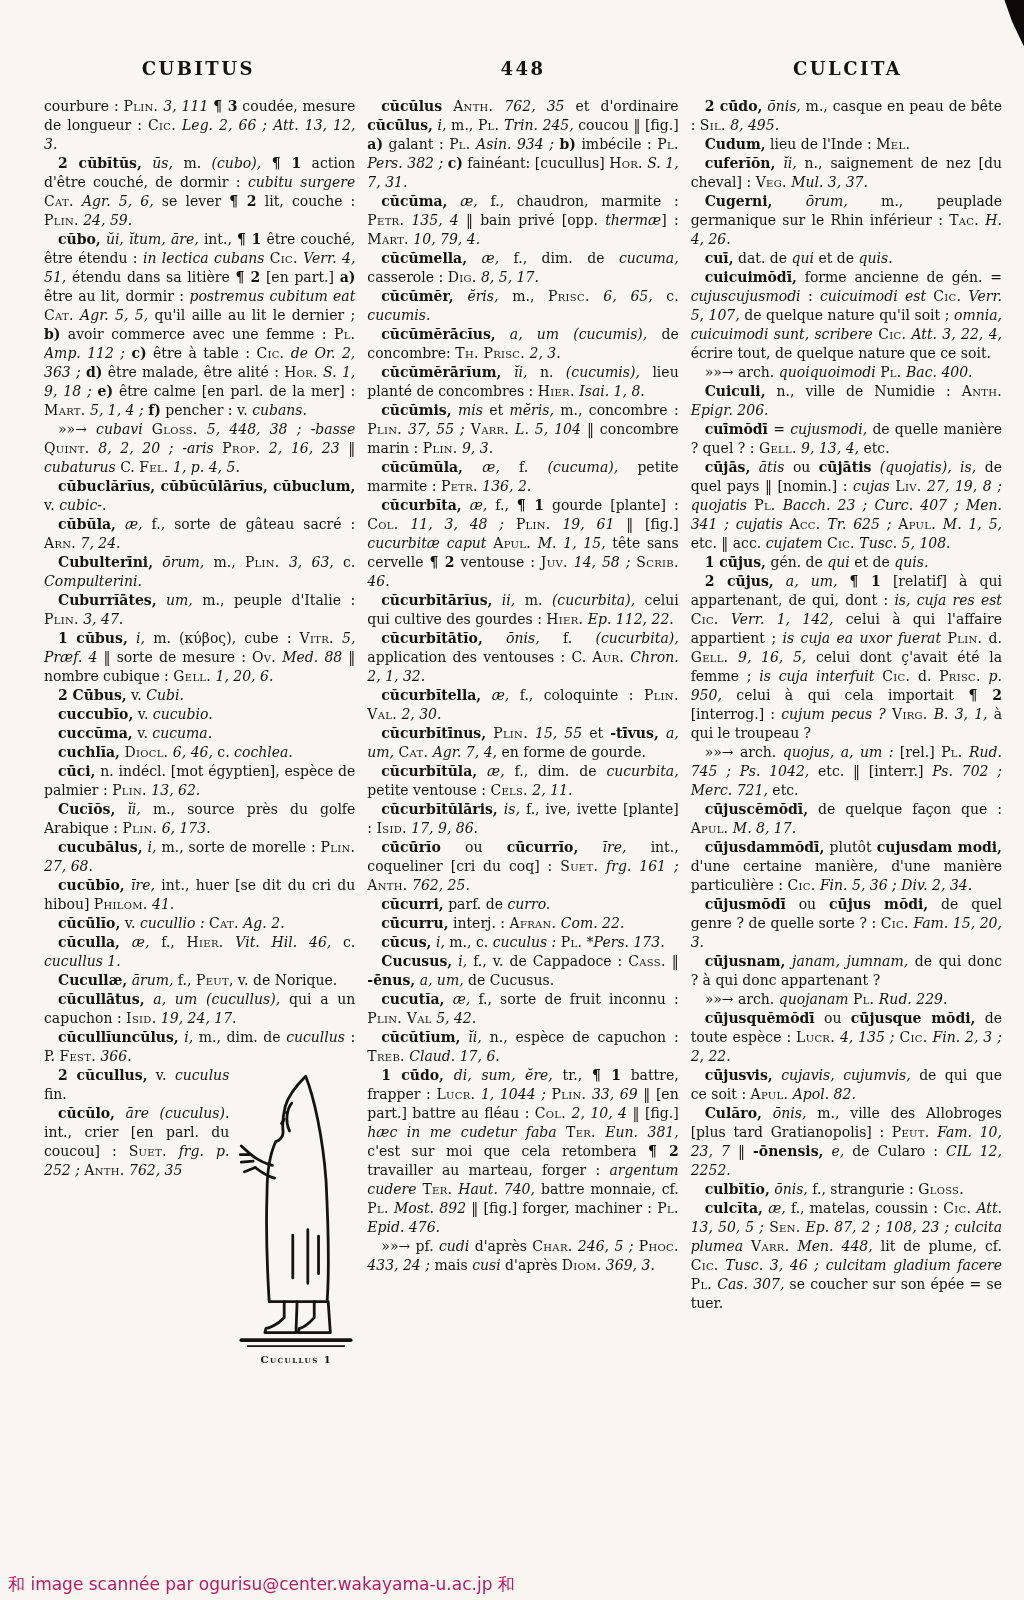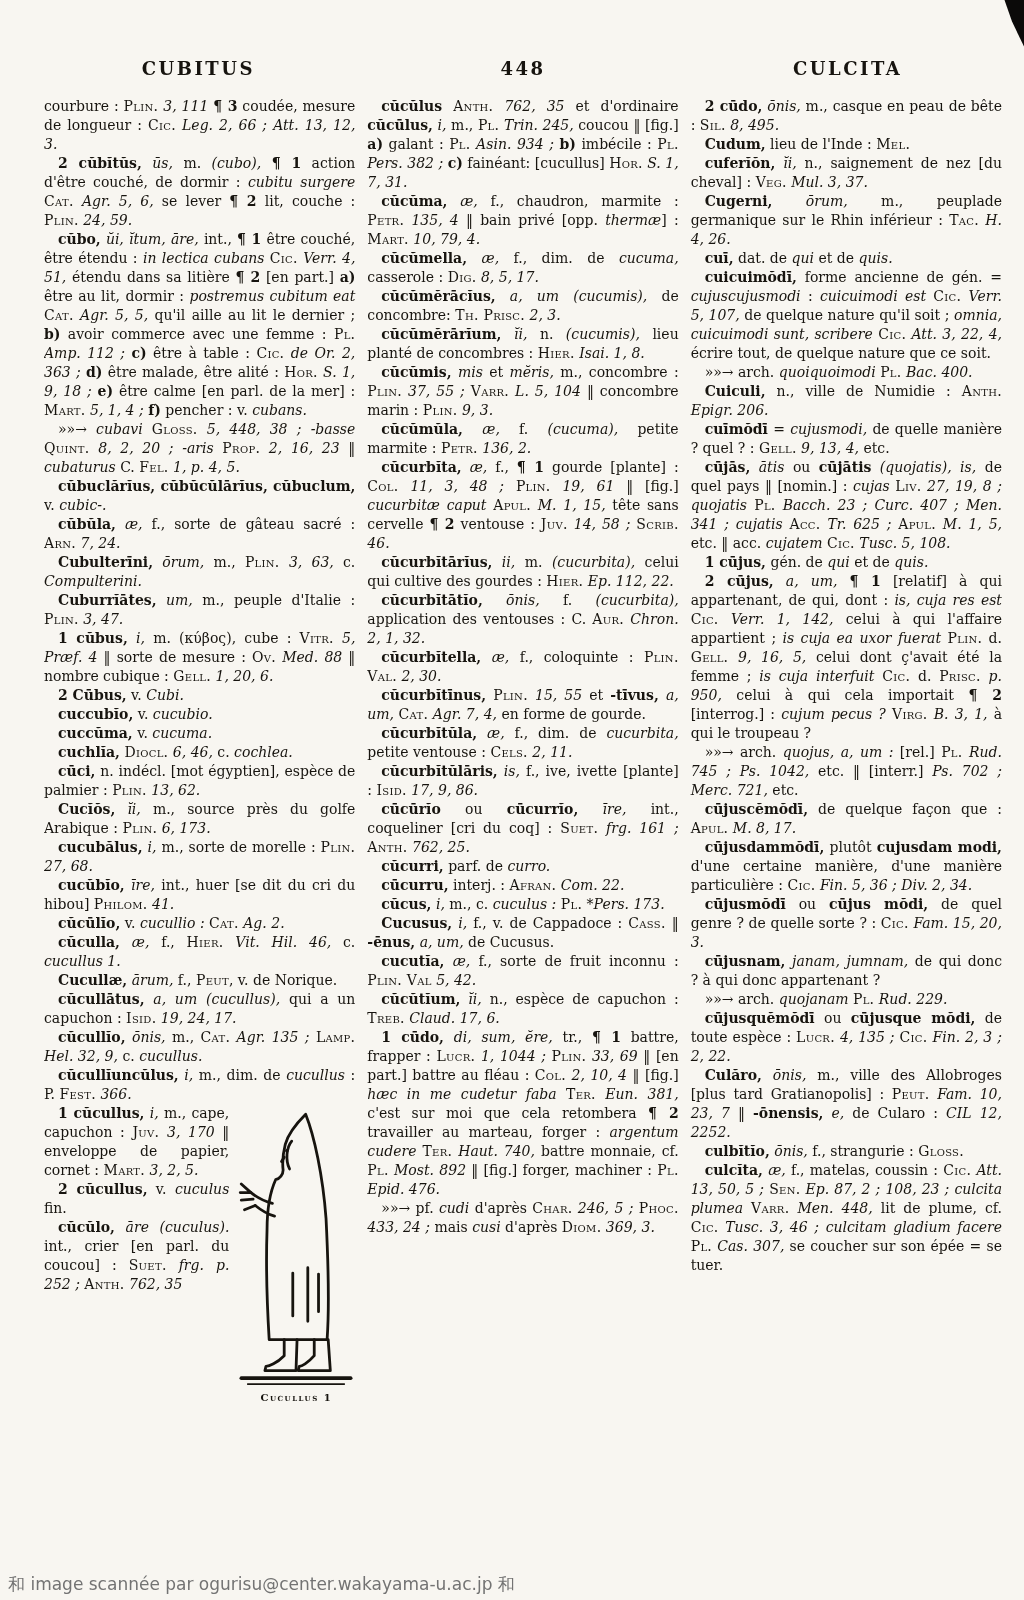--- a/index.html
+++ b/index.html
@@ -26,21 +26,21 @@
   .b{font-weight:bold;}
   .i{font-style:italic;}
   .sc{font-variant:small-caps;letter-spacing:.3px;}
   .cut{float:right;width:118px;margin:6px 0 2px 8px;text-align:center;}
   .cut svg{display:block;width:118px;height:auto;margin:0 auto;}
   .cut-caption{
     font-weight:bold;font-variant:small-caps;font-size:10px;letter-spacing:1.5px;margin-top:1px;
   }
   .footer{
     position:absolute;left:8px;bottom:4px;
-    font-family:"DejaVu Sans", sans-serif;font-size:17px;color:#737373;
+    font-family:"DejaVu Sans", sans-serif;font-size:17px;color:#be185d;
   }
 </style>
 </head>
 <body>
 
 <div class="page-root">
   <div class="corner-mark"></div>
 
   <header class="running-head">
     <div>CUBITUS</div>
@@ -64,21 +64,20 @@
         <p class="entry"><span class="b">cuccŭma,</span> v. <span class="i">cucuma.</span></p>
         <p class="entry"><span class="b">cuchlĭa,</span> <span class="sc">Diocl.</span> <span class="i">6, 46,</span> c. <span class="i">cochlea.</span></p>
         <p class="entry"><span class="b">cūci,</span> n. indécl. [mot égyptien], espèce de palmier : <span class="sc">Plin.</span> <span class="i">13, 62.</span></p>
         <p class="entry"><span class="b">Cucĭŏs,</span> <span class="i">ĭi,</span> m., source près du golfe Arabique : <span class="sc">Plin.</span> <span class="i">6, 173.</span></p>
         <p class="entry"><span class="b">cucubălus,</span> <span class="i">i,</span> m., sorte de morelle : <span class="sc">Plin.</span> <span class="i">27, 68.</span></p>
         <p class="entry"><span class="b">cucŭbĭo,</span> <span class="i">īre,</span> int., huer [se dit du cri du hibou] <span class="sc">Philom.</span> <span class="i">41.</span></p>
         <p class="entry"><span class="b">cŭcūlĭo,</span> v. <span class="i">cucullio :</span> <span class="sc">Cat.</span> <span class="i">Ag. 2.</span></p>
         <p class="entry"><span class="b">cŭculla,</span> <span class="i">æ,</span> f., <span class="sc">Hier.</span> <span class="i">Vit. Hil. 46,</span> c. <span class="i">cucullus 1.</span></p>
         <p class="entry"><span class="b">Cucullæ,</span> <span class="i">ārum,</span> f., <span class="sc">Peut</span>, v. de Norique.</p>
         <p class="entry"><span class="b">cŭcullātus,</span> <span class="i">a, um (cucullus),</span> qui a un capuchon : <span class="sc">Isid.</span> <span class="i">19, 24, 17.</span></p>
-        <p class="entry"><span class="b">cŭcullĭo,</span> <span class="i">ōnis,</span> m., <span class="sc">Cat.</span> <span class="i">Agr. 135 ;</span> <span class="sc">Lamp.</span> <span class="i">Hel. 32, 9,</span> c. <span class="i">cucullus.</span></p>
         <p class="entry"><span class="b">cŭcullĭuncŭlus,</span> <span class="i">i,</span> m., dim. de <span class="i">cucullus</span> : P. <span class="sc">Fest.</span> <span class="i">366.</span></p>
   <figure class="cut">
     <svg viewBox="0 0 110 258" aria-hidden="true">
       <g fill="none" stroke="#17140f" stroke-width="2.6" stroke-linecap="round" stroke-linejoin="round">
 
         <path d="M64 4 C56 12 48 21 45 32 C43 40 42 48 43 56 C43 60 40 64 36 65 C31 76 28 91 28 112 C27 141 28 181 30 214 L84 214 C86 186 85 141 83 101 C80 61 72 24 64 4 Z"></path>
 
         <path d="M51 29 C46 35 45 47 49 55"></path>
         <circle cx="46.5" cy="38" r="1.7" fill="#17140f" stroke="none"></circle>
         <path d="M44 44 l-2.5 4"></path>
@@ -91,28 +90,28 @@
 
         <path d="M44 214 L44 229 C37 236 30 239 27 239 L26 243 L55 243 L56 214"></path>
         <path d="M72 214 L72 229 C66 236 60 239 58 239 L57 243 L87 243 L85 214"></path>
 
         <path d="M4 250 L106 250" stroke-width="3.4"></path>
         <path d="M10 255.5 L100 255.5" stroke-width="1.6"></path>
       </g>
     </svg>
     <figcaption class="cut-caption">Cucullus 1</figcaption>
   </figure>
-<p class="entry"><span class="b">1 cŭcullus,</span> <span class="i">i,</span> m., cape, capuchon : <span class="sc">Juv.</span> <span class="i">3, 170</span> ‖ enveloppe de papier, cornet : <span class="sc">Mart.</span> <span class="i">3, 2, 5.</span></p>
         <p class="entry"><span class="b">2 cŭcullus,</span> v. <span class="i">cuculus</span> fin.</p>
         <p class="entry"><span class="b">cŭcŭlo,</span> <span class="i">āre (cuculus).</span> int., crier [en parl. du coucou] : <span class="sc">Suet.</span> <span class="i">frg. p. 252 ;</span> <span class="sc">Anth.</span> <span class="i">762, 35</span></p>
       </div>
     <div class="col">
         <p class="entry"><span class="b">cŭcŭlus</span> <span class="sc">Anth.</span> <span class="i">762, 35</span> et d'ordinaire <span class="b">cŭcūlus,</span> <span class="i">i,</span> m., <span class="sc">Pl.</span> <span class="i">Trin. 245,</span> coucou ‖ [fig.] <span class="b">a)</span> galant : <span class="sc">Pl.</span> <span class="i">Asin. 934 ;</span> <span class="b">b)</span> imbécile : <span class="sc">Pl.</span> <span class="i">Pers. 382 ;</span> <span class="b">c)</span> fainéant: [cucullus] <span class="sc">Hor.</span> <span class="i">S. 1, 7, 31.</span></p>
         <p class="entry"><span class="b">cŭcŭma,</span> <span class="i">æ,</span> f., chaudron, marmite : <span class="sc">Petr.</span> <span class="i">135, 4</span> ‖ bain privé [opp. <span class="i">thermæ</span>] : <span class="sc">Mart.</span> <span class="i">10, 79, 4.</span></p>
         <p class="entry"><span class="b">cŭcŭmella,</span> <span class="i">æ,</span> f., dim. de <span class="i">cucuma,</span> casserole : <span class="sc">Dig.</span> <span class="i">8, 5, 17.</span></p>
+        <p class="entry"><span class="b">cŭcŭmĕr,</span> <span class="i">ĕris,</span> m., <span class="sc">Prisc.</span> <span class="i">6, 65,</span> c. <span class="i">cucumis.</span></p>
         <p class="entry"><span class="b">cŭcŭmĕrācĭus,</span> <span class="i">a, um (cucumis),</span> de concombre: <span class="sc">Th. Prisc.</span> <span class="i">2, 3.</span></p>
         <p class="entry"><span class="b">cŭcŭmĕrārĭum,</span> <span class="i">ĭi,</span> n. <span class="i">(cucumis),</span> lieu planté de concombres : <span class="sc">Hier.</span> <span class="i">Isai. 1, 8.</span></p>
         <p class="entry"><span class="b">cŭcŭmis,</span> <span class="i">mis</span> et <span class="i">mĕris,</span> m., concombre : <span class="sc">Plin.</span> <span class="i">37, 55 ;</span> <span class="sc">Varr.</span> <span class="i">L. 5, 104</span> ‖ concombre marin : <span class="sc">Plin.</span> <span class="i">9, 3.</span></p>
         <p class="entry"><span class="b">cŭcŭmŭla,</span> <span class="i">æ,</span> f. <span class="i">(cucuma),</span> petite marmite : <span class="sc">Petr.</span> <span class="i">136, 2.</span></p>
         <p class="entry"><span class="b">cŭcurbĭta,</span> <span class="i">æ,</span> f., <span class="b">¶ 1</span> gourde [plante] : <span class="sc">Col.</span> <span class="i">11, 3, 48 ;</span> <span class="sc">Plin.</span> <span class="i">19, 61</span> ‖ [fig.] <span class="i">cucurbitæ caput</span> <span class="sc">Apul.</span> <span class="i">M. 1, 15,</span> tête sans cervelle <span class="b">¶ 2</span> ventouse : <span class="sc">Juv.</span> <span class="i">14, 58 ;</span> <span class="sc">Scrib.</span> <span class="i">46.</span></p>
         <p class="entry"><span class="b">cŭcurbĭtārĭus,</span> <span class="i">ii,</span> m. <span class="i">(cucurbita),</span> celui qui cultive des gourdes : <span class="sc">Hier.</span> <span class="i">Ep. 112, 22.</span></p>
         <p class="entry"><span class="b">cŭcurbĭtātĭo,</span> <span class="i">ōnis,</span> f. <span class="i">(cucurbita),</span> application des ventouses : C. <span class="sc">Aur.</span> <span class="i">Chron. 2, 1, 32.</span></p>
         <p class="entry"><span class="b">cŭcurbĭtella,</span> <span class="i">æ,</span> f., coloquinte : <span class="sc">Plin. Val.</span> <span class="i">2, 30.</span></p>
         <p class="entry"><span class="b">cŭcurbĭtīnus,</span> <span class="sc">Plin.</span> <span class="i">15, 55</span> et <span class="b">-tīvus,</span> <span class="i">a, um,</span> <span class="sc">Cat.</span> <span class="i">Agr. 7, 4,</span> en forme de gourde.</p>
         <p class="entry"><span class="b">cŭcurbĭtŭla,</span> <span class="i">æ,</span> f., dim. de <span class="i">cucurbita,</span> petite ventouse : <span class="sc">Cels.</span> <span class="i">2, 11.</span></p>
@@ -140,20 +139,21 @@
         <p class="entry"><span class="b">cūjās,</span> <span class="i">ātis</span> ou <span class="b">cūjātis</span> <span class="i">(quojatis), is,</span> de quel pays ‖ [nomin.] : <span class="i">cujas</span> <span class="sc">Liv.</span> <span class="i">27, 19, 8 ;</span> <span class="i">quojatis</span> <span class="sc">Pl.</span> <span class="i">Bacch. 23 ;</span> <span class="i">Curc. 407 ;</span> <span class="i">Men. 341 ;</span> <span class="i">cujatis</span> <span class="sc">Acc.</span> <span class="i">Tr. 625 ;</span> <span class="sc">Apul.</span> <span class="i">M. 1, 5,</span> etc. ‖ acc. <span class="i">cujatem</span> <span class="sc">Cic.</span> <span class="i">Tusc. 5, 108.</span></p>
         <p class="entry"><span class="b">1 cūjus,</span> gén. de <span class="i">qui</span> et de <span class="i">quis.</span></p>
         <p class="entry"><span class="b">2 cūjus,</span> <span class="i">a, um,</span> <span class="b">¶ 1</span> [relatif] à qui appartenant, de qui, dont : <span class="i">is, cuja res est</span> <span class="sc">Cic.</span> <span class="i">Verr. 1, 142,</span> celui à qui l'affaire appartient ; <span class="i">is cuja ea uxor fuerat</span> <span class="sc">Plin.</span> d. <span class="sc">Gell.</span> <span class="i">9, 16, 5,</span> celui dont ç'avait été la femme ; <span class="i">is cuja interfuit</span> <span class="sc">Cic.</span> d. <span class="sc">Prisc.</span> <span class="i">p. 950,</span> celui à qui cela importait <span class="b">¶ 2</span> [interrog.] : <span class="i">cujum pecus ?</span> <span class="sc">Virg.</span> <span class="i">B. 3, 1,</span> à qui le troupeau ?</p>
         <p class="entry">»»→ arch. <span class="i">quojus, a, um :</span> [rel.] <span class="sc">Pl.</span> <span class="i">Rud. 745 ;</span> <span class="i">Ps. 1042,</span> etc. ‖ [interr.] <span class="i">Ps. 702 ;</span> <span class="i">Merc. 721,</span> etc.</p>
         <p class="entry"><span class="b">cūjuscĕmŏdī,</span> de quelque façon que : <span class="sc">Apul.</span> <span class="i">M. 8, 17.</span></p>
         <p class="entry"><span class="b">cūjusdammŏdī,</span> plutôt <span class="b">cujusdam modi,</span> d'une certaine manière, d'une manière particulière : <span class="sc">Cic.</span> <span class="i">Fin. 5, 36 ;</span> <span class="i">Div. 2, 34.</span></p>
         <p class="entry"><span class="b">cūjusmŏdī</span> ou <span class="b">cūjus mŏdi,</span> de quel genre ? de quelle sorte ? : <span class="sc">Cic.</span> <span class="i">Fam. 15, 20, 3.</span></p>
         <p class="entry"><span class="b">cūjusnam,</span> <span class="i">janam, jumnam,</span> de qui donc ? à qui donc appartenant ?</p>
         <p class="entry">»»→ arch. <span class="i">quojanam</span> <span class="sc">Pl.</span> <span class="i">Rud. 229.</span></p>
         <p class="entry"><span class="b">cūjusquĕmŏdī</span> ou <span class="b">cūjusque mŏdi,</span> de toute espèce : <span class="sc">Lucr.</span> <span class="i">4, 135 ;</span> <span class="sc">Cic.</span> <span class="i">Fin. 2, 3 ;</span> <span class="i">2, 22.</span></p>
+        <p class="entry"><span class="b">cūjusvis,</span> <span class="i">cujavis, cujumvis,</span> de qui que ce soit : <span class="sc">Apul.</span> <span class="i">Apol. 82.</span></p>
         <p class="entry"><span class="b">Culăro,</span> <span class="i">ōnis,</span> m., ville des Allobroges [plus tard Gratianopolis] : <span class="sc">Peut.</span> <span class="i">Fam. 10, 23, 7</span> ‖ <span class="b">-ōnensis,</span> <span class="i">e,</span> de Cularo : <span class="i">CIL 12, 2252.</span></p>
         <p class="entry"><span class="b">culbĭtĭo,</span> <span class="i">ōnis,</span> f., strangurie : <span class="sc">Gloss.</span></p>
         <p class="entry"><span class="b">culcĭta,</span> <span class="i">æ,</span> f., matelas, coussin : <span class="sc">Cic.</span> <span class="i">Att. 13, 50, 5 ;</span> <span class="sc">Sen.</span> <span class="i">Ep. 87, 2 ;</span> <span class="i">108, 23 ;</span> <span class="i">culcita plumea</span> <span class="sc">Varr.</span> <span class="i">Men. 448,</span> lit de plume, cf. <span class="sc">Cic.</span> <span class="i">Tusc. 3, 46 ;</span> <span class="i">culcitam gladium facere</span> <span class="sc">Pl.</span> <span class="i">Cas. 307,</span> se coucher sur son épée = se tuer.</p>
       </div>
   </main>
 
   <div class="footer">和 image scannée par ogurisu@center.wakayama-u.ac.jp 和</div>
 </div>
 
 </body></html>

